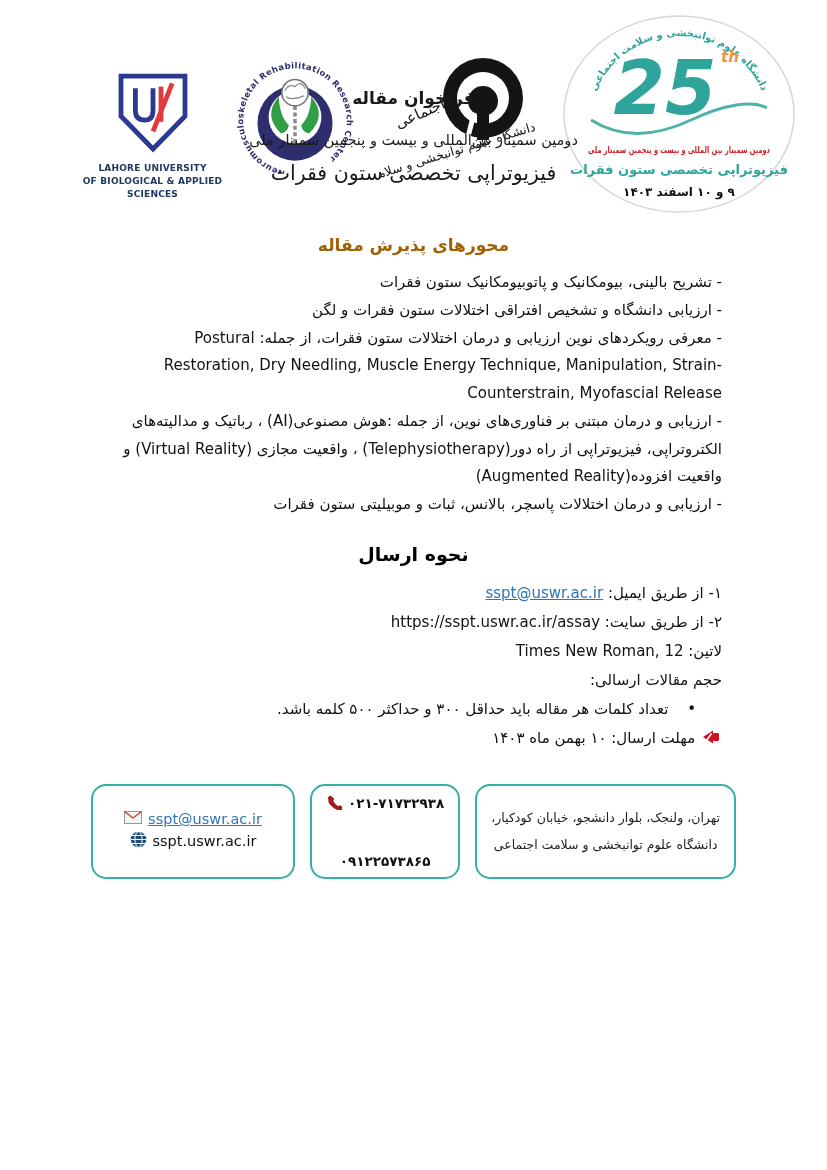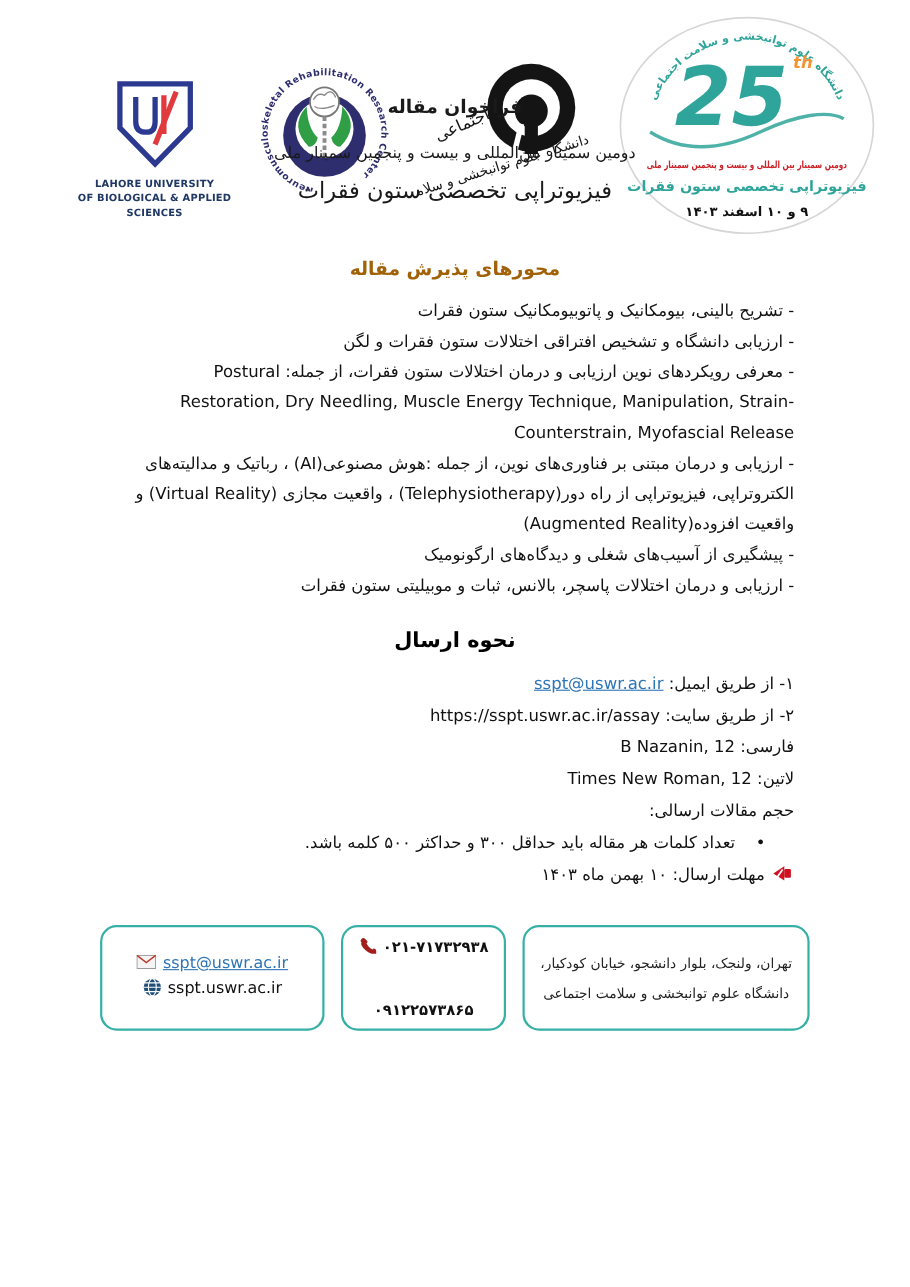--- a/index.html
+++ b/index.html
@@ -2,21 +2,21 @@
 <html><head>
 <meta charset="utf-8">
 <style>
   html,body{margin:0;padding:0;background:#fff;}
   .page{
     position:relative;width:827px;height:1170px;background:#fff;
     font-family:"DejaVu Sans",sans-serif;color:#1a1a1a;overflow:hidden;margin:0 auto;
   }
   
   .hdr{position:absolute;top:0;left:0;width:827px;height:220px;}
-  .logo-lubas{position:absolute;left:68px;top:72px;width:145px;text-align:center;}
+  .logo-lubas{position:absolute;left:80px;top:72px;width:145px;text-align:center;}
   .lubas-text{margin-top:4px;color:#1f3864;font-weight:bold;font-size:9px;line-height:13px;letter-spacing:.2px;}
   .logo-nmrrc{position:absolute;left:228px;top:50px;width:134px;height:124px;}
   .logo-uswr{position:absolute;left:380px;top:52px;width:160px;height:130px;}
   .logo-badge{position:absolute;left:561px;top:14px;width:236px;height:202px;}
   
   .intro{position:relative;padding-top:88px;text-align:center;direction:rtl;}
   .intro .title{font-size:17px;font-weight:bold;margin:0 0 24px 0;}
   .intro .subtitle{font-size:14.5px;margin:0 0 13px 0;}
   .intro .subject{font-size:20.5px;margin:0;}
   
@@ -129,41 +129,36 @@
     <div class="subtitle">دومین سمینار بین‌المللی و بیست و پنجمین سمینار ملی</div>
     <div class="subject">فیزیوتراپی تخصصی ستون فقرات</div>
   </div>
 
   <div class="topics">
     <h2>محورهای پذیرش مقاله</h2>
     <div class="topic-item">- تشریح بالینی، بیومکانیک و پاتوبیومکانیک ستون فقرات</div>
     <div class="topic-item">- ارزیابی دانشگاه و تشخیص افتراقی اختلالات ستون فقرات و لگن</div>
     <div class="topic-item">- معرفی رویکردهای نوین ارزیابی و درمان اختلالات ستون فقرات، از جمله: Postural Restoration, Dry Needling, Muscle Energy Technique, Manipulation, Strain-Counterstrain, Myofascial Release</div>
     <div class="topic-item">- ارزیابی و درمان مبتنی بر فناوری‌های نوین، از جمله :هوش مصنوعی(AI) ، رباتیک و مدالیته‌های الکتروتراپی، فیزیوتراپی از راه دور(Telephysiotherapy) ، واقعیت مجازی (Virtual Reality) و واقعیت افزوده(Augmented Reality)</div>
-    <div class="topic-item">- پیشگیری از آسیب‌های شغلی و دیدگاه‌های ارگونومیک</div>
     <div class="topic-item">- ارزیابی و درمان اختلالات پاسچر، بالانس، ثبات و موبیلیتی ستون فقرات</div>
   </div>
 
   <div class="submission">
     <h2>نحوه ارسال</h2>
 
     <div class="sub-line">
       <span class="lbl">۱- از طریق ایمیل:</span>
       <span class="link plain-ltr">sspt@uswr.ac.ir</span>
     </div>
 
     <div class="sub-line">
       <span class="lbl">۲- از طریق سایت:</span>
       <span class="plain-ltr">https://sspt.uswr.ac.ir/assay</span>
     </div>
 
-    <div class="sub-line">
-      <span class="lbl">فارسی:</span>
-      <span class="plain-ltr">B Nazanin, 12</span>
-    </div>
 
     <div class="sub-line">
       <span class="lbl">لاتین:</span>
       <span class="plain-ltr">Times New Roman, 12</span>
     </div>
 
 
     <div class="sub-line">حجم مقالات ارسالی:</div>
 
     <div class="sub-line bullet-line">

